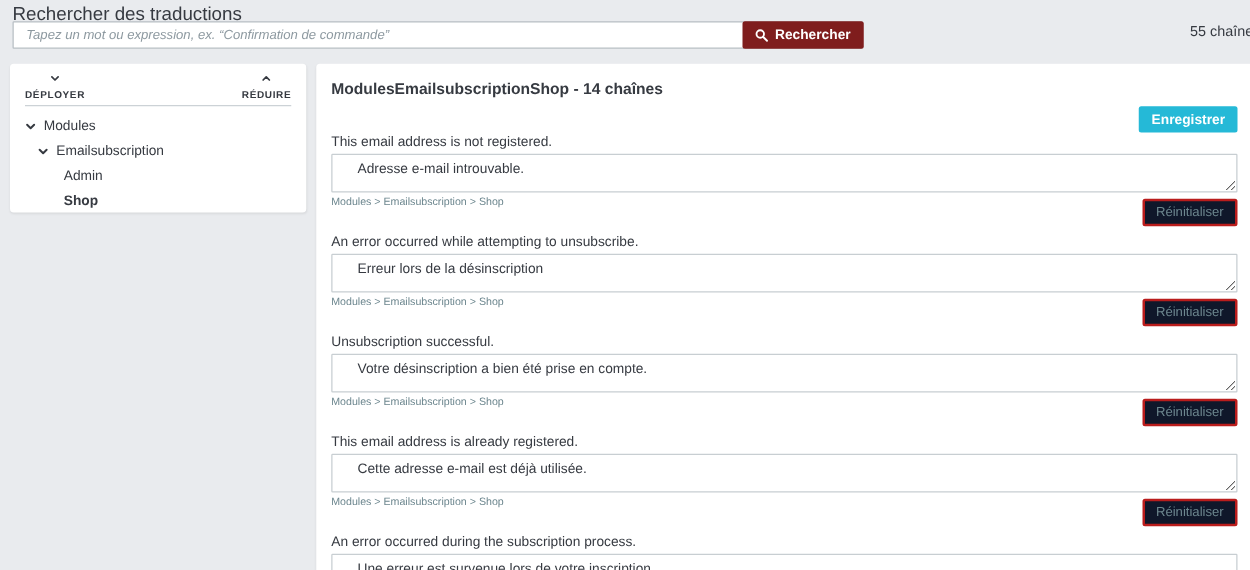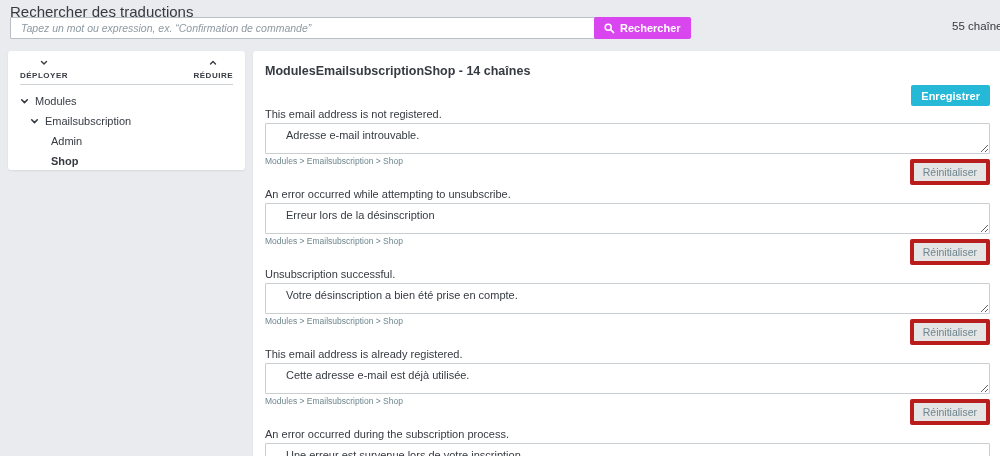--- a/index.html
+++ b/index.html
@@ -15,21 +15,21 @@
   .search-label { position:absolute; left:10px; top:3px; font-size:15px; color:#363a41; }
   .search-input {
     position:absolute; left:10px; top:17px; width:680px; height:22px;
     border:1px solid #b8bfc4; border-radius:1px; background:#fff;
     padding:0 10px; font-size:10.5px; color:#363a41;
     font-family:"Liberation Sans", sans-serif; outline:none;
   }
   .search-input::placeholder { font-style:italic; color:#8d99a0; }
   .search-btn {
     position:absolute; left:594px; top:17px; height:22px; padding:0 10px;
-    background:#d946ef; color:#fff; border:none; border-radius:2px;
+    background:#7f1d1d; color:#fff; border:none; border-radius:2px;
     font-size:11px; font-weight:bold; font-family:"Liberation Sans", sans-serif;
     display:flex; align-items:center; gap:5px; cursor:pointer;
   }
   .string-count { position:absolute; left:952px; top:20px; font-size:11.5px; color:#363a41; white-space:nowrap; }
 
   
   .sidebar {
     position:absolute; left:8px; top:51px; width:237px; height:119px;
     background:#fff; border-radius:3px; box-shadow:0 1px 2px rgba(0,0,0,.08);
   }
@@ -68,21 +68,21 @@
   .entry-source { font-size:11px; color:#363a41; line-height:13px; margin-bottom:2px; }
   .entry-textarea {
     display:block; width:100%; height:31px; resize:both;
     border:1px solid #c8ced2; border-radius:1px; background:#fff;
     padding:5px 20px; font-size:11px; color:#363a41; line-height:13px;
     font-family:"Liberation Sans", sans-serif; outline:none;
   }
   .entry-footer { display:flex; justify-content:space-between; align-items:flex-start; height:26px; }
   .entry-breadcrumb { font-size:8.5px; color:#6c868e; margin-top:2px; }
   .reset-btn {
-    margin-top:5px; background:#e5e5e5; border:4px solid #b91c1c; border-radius:2px;
+    margin-top:5px; background:#0f172a; border:2px solid #b91c1c; border-radius:2px;
     padding:3px 9px; font-size:10.5px; color:#6c868e;
     font-family:"Liberation Sans", sans-serif; cursor:pointer;
   }
 </style>
 </head>
 <body>
 
 <div class="search-label">Rechercher des traductions</div>
 <input class="search-input" type="text" value="" placeholder="Tapez un mot ou expression, ex. “Confirmation de commande”" style="">
 <button class="search-btn">

